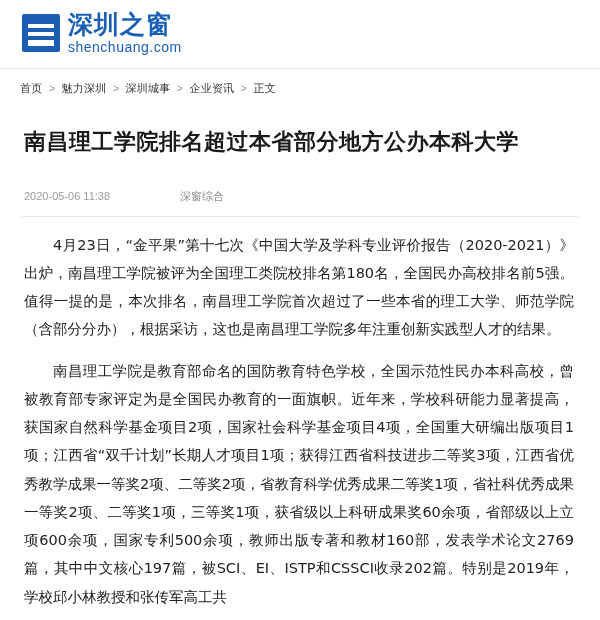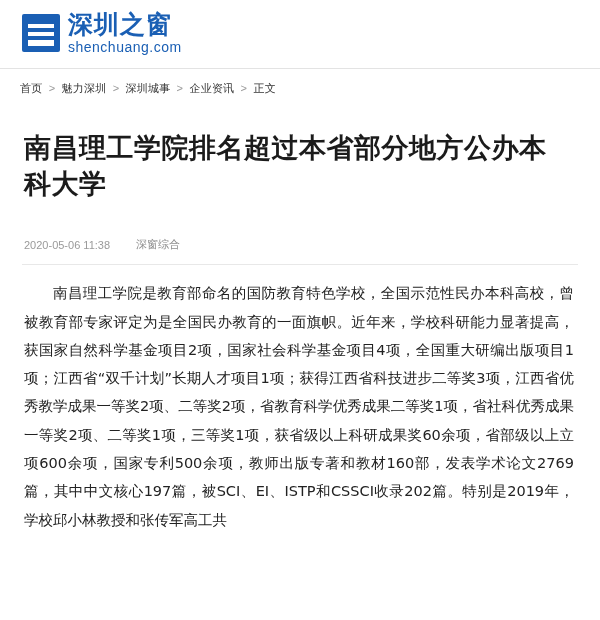--- a/index.html
+++ b/index.html
@@ -84,38 +84,39 @@
   }
   .breadcrumb span.crumb {
     color: #333;
   }
   .breadcrumb span.sep {
     color: #999;
     margin: 0 3px;
   }
   
   .article-title {
-    font-size: 27px;
+    font-size: 22px;
     line-height: 1.32;
     font-weight: bold;
     color: #1b1b1b;
     padding: 16px 34px 0 24px;
     font-family: "DejaVu Sans", "Liberation Sans", sans-serif;
     letter-spacing: 0.5px;
   }
   
   .meta {
     padding: 18px 0 0 24px;
     font-size: 11px;
     color: #9a9a9a;
     display: flex;
     align-items: center;
+    gap: 36px;
   }
   .meta .source {
-    margin-left: 26px;
+    margin-left: 34px;
     color: #8d8d8d;
   }
   .meta-rule {
     height: 1px;
     background: #e8e8e8;
     margin: 12px 22px 0 22px;
   }
   
   .article-body {
     padding: 14px 26px 0 24px;
@@ -158,16 +159,17 @@
 
   <h1 class="article-title">南昌理工学院排名超过本省部分地方公办本科大学</h1>
 
   <div class="meta">
     <span class="date">2020-05-06 11:38</span>
     <span class="source">深窗综合</span>
   </div>
   <div class="meta-rule"></div>
 
   <div class="article-body">
+    <p>4月23日，“金平果”第十七次《中国大学及学科专业评价报告（2020-2021）》出炉，南昌理工学院被评为全国理工类院校排名第180名，全国民办高校排名前5强。值得一提的是，本次排名，南昌理工学院首次超过了一些本省的理工大学、师范学院（含部分分办），根据采访，这也是南昌理工学院多年注重创新实践型人才的结果。</p>
     <p>南昌理工学院是教育部命名的国防教育特色学校，全国示范性民办本科高校，曾被教育部专家评定为是全国民办教育的一面旗帜。近年来，学校科研能力显著提高，获国家自然科学基金项目2项，国家社会科学基金项目4项，全国重大研编出版项目1项；江西省“双千计划”长期人才项目1项；获得江西省科技进步二等奖3项，江西省优秀教学成果一等奖2项、二等奖2项，省教育科学优秀成果二等奖1项，省社科优秀成果一等奖2项、二等奖1项，三等奖1项，获省级以上科研成果奖60余项，省部级以上立项600余项，国家专利500余项，教师出版专著和教材160部，发表学术论文2769篇，其中中文核心197篇，被SCI、EI、ISTP和CSSCI收录202篇。特别是2019年，学校邱小林教授和张传军高工共</p>
   </div>
 
 </div>
 
 </body></html>

